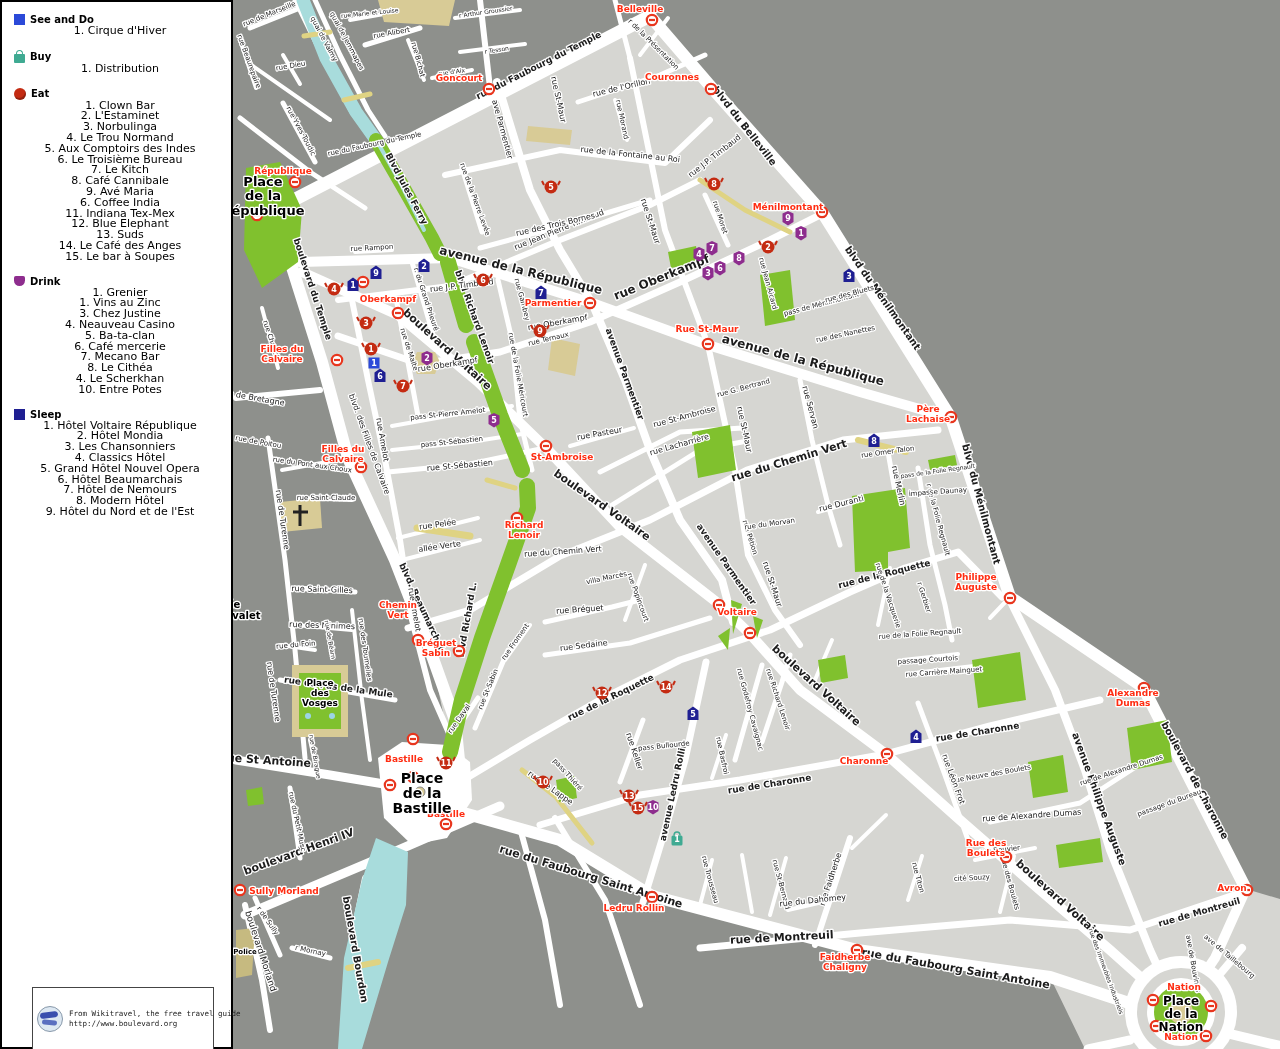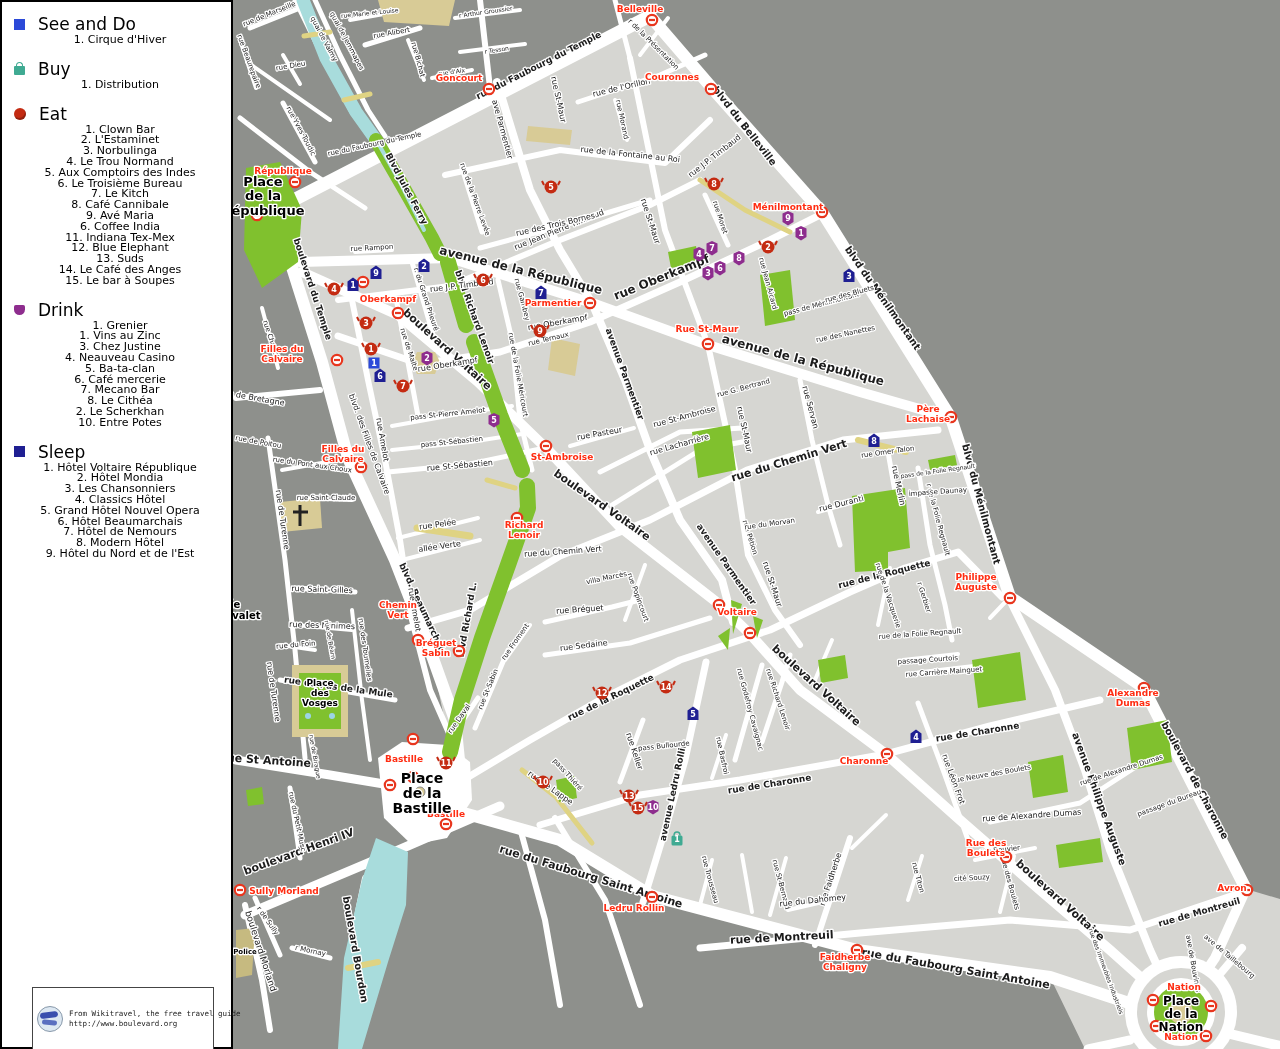--- a/index.html
+++ b/index.html
@@ -3,21 +3,21 @@
 <meta charset="utf-8">
 <style>
   html,body{margin:0;padding:0;background:#8E908C;}
   #app{position:relative;width:1280px;height:1049px;overflow:hidden;font-family:"DejaVu Sans",sans-serif;}
   #map-svg{position:absolute;left:0;top:0;}
   #sidebar{position:absolute;left:0;top:0;width:229px;height:1045px;background:#ffffff;
     border:2px solid #000;z-index:10;}
   .legend{padding:12px 6px 0 12px;}
   .sec{margin-bottom:13px;}
   .sec-head{display:flex;align-items:center;gap:5px;margin-bottom:1px;}
-  .sec-title{font-weight:normal;font-size:17px;color:#000;margin-left:8px;}
+  .sec-title{font-weight:bold;font-size:10px;color:#000;}
   .sec-icon{flex:0 0 auto;}
   .icon-square{width:11px;height:11px;background:var(--c);}
   .icon-bag{width:11px;height:9px;background:var(--c);border-radius:1px;position:relative;margin-top:4px;}
   .icon-bag::before{content:"";position:absolute;left:2px;top:-4px;width:5px;height:5px;border:1.5px solid var(--c);border-bottom:none;border-radius:4px 4px 0 0;}
   .icon-plate{width:12px;height:12px;border-radius:50%;background:var(--c);box-shadow:inset -1px -2px 0 rgba(0,0,0,.25);}
   .icon-glass{width:11px;height:10px;background:var(--c);border-radius:2px 2px 6px 6px;}
   .items{list-style:none;margin:0;padding:0 0 0 1px;text-align:center;}
   .items li{font-size:11px;line-height:10.8px;color:#000;white-space:nowrap;}
   #attribution{position:absolute;left:30px;top:985px;width:172px;height:34px;background:#fff;
     border:1px solid #444;display:flex;align-items:center;gap:6px;padding:14px 4px;z-index:11;}
@@ -739,21 +739,21 @@
           </div>
           <ul class="items">
             <li>1. Grenier</li>
             <li>1. Vins au Zinc</li>
             <li>3. Chez Justine</li>
             <li>4. Neauveau Casino</li>
             <li>5. Ba-ta-clan</li>
             <li>6. Café mercerie</li>
             <li>7. Mecano Bar</li>
             <li>8. Le Cithéa</li>
-            <li>2. Le Scherkhan</li>
+            <li>4. Le Scherkhan</li>
             <li>10. Entre Potes</li>
           </ul>
         </div>
         <div class="sec">
           <div class="sec-head">
             <span class="sec-icon icon-square" style="--c: #1F1F92;"></span>
             <span class="sec-title">Sleep</span>
           </div>
           <ul class="items">
             <li>1. Hôtel Voltaire République</li>

